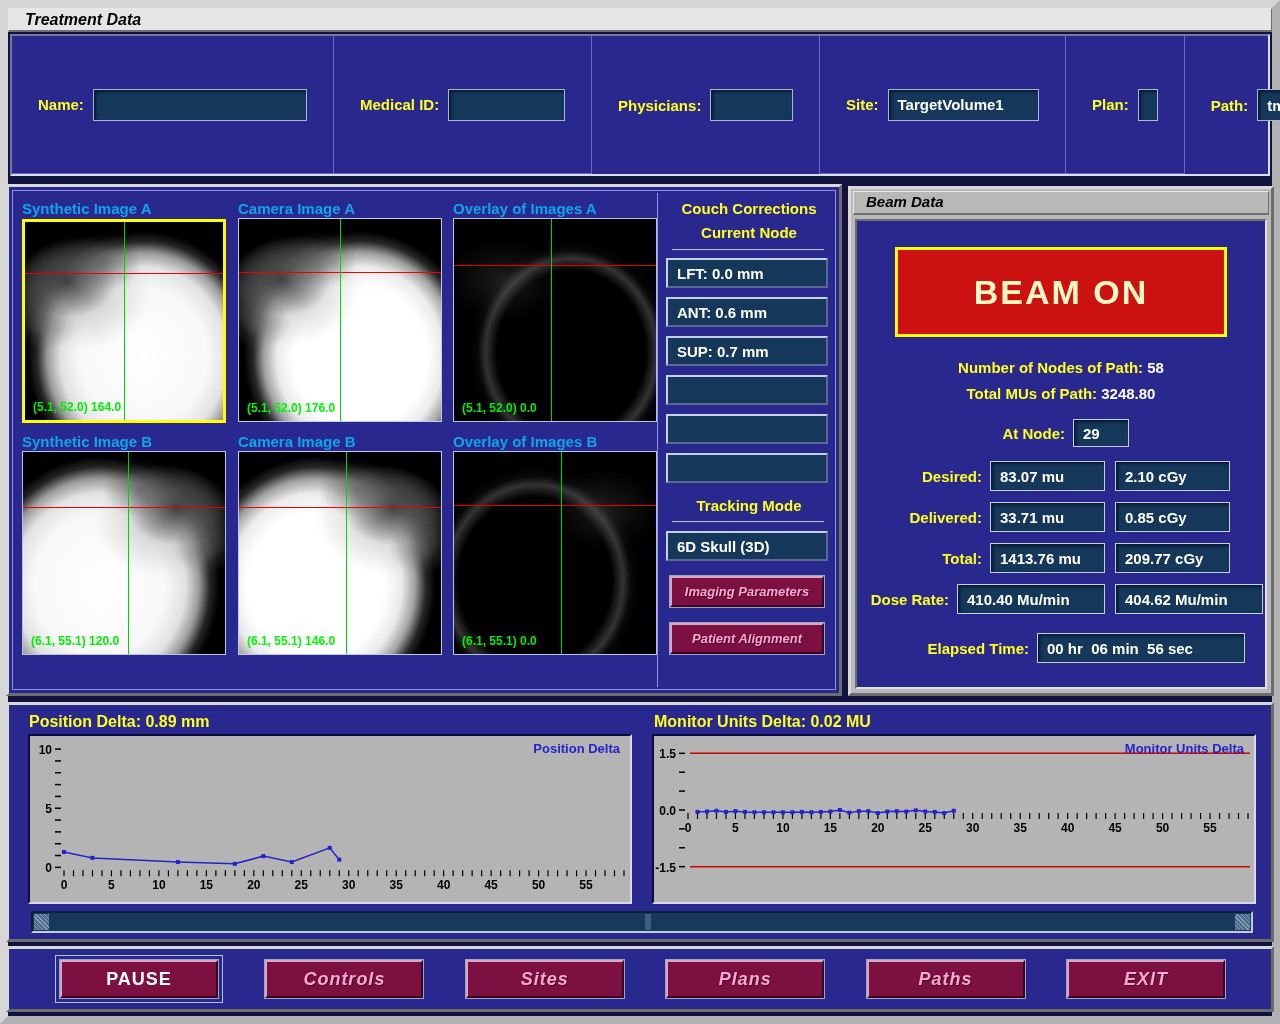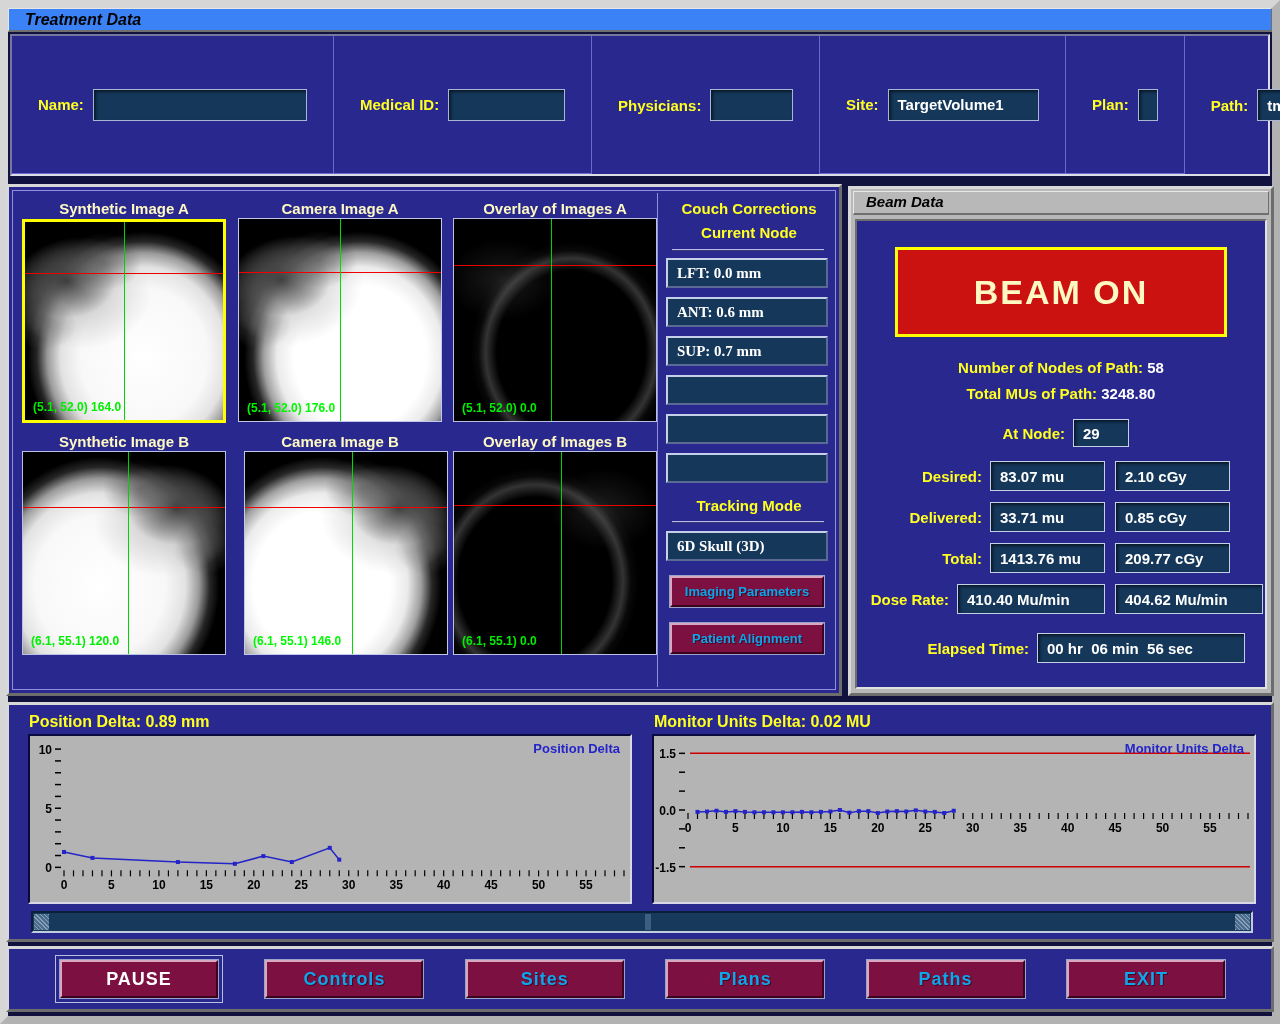--- a/index.html
+++ b/index.html
@@ -4,21 +4,21 @@
 <style>
   * { margin:0; padding:0; box-sizing:border-box; }
   html,body { width:1280px; height:1024px; background:#000; overflow:hidden;
     font-family:"Liberation Sans", sans-serif; }
   .screen { position:absolute; width:1280px; height:1024px; background:#12123f; }
   .frame { position:absolute; inset:0; border:8px solid #b2b2b2;
     border-top-color:#d6d6d6; border-left-color:#d6d6d6; }
 
   
   .titlebar { position:absolute; left:8px; top:8px; width:1264px; height:24px;
-    background:#3b82f6; border:1px solid #e6e6e6; border-bottom:2px solid #6f6f6f;
+    background:#e5e5e5; border:1px solid #e6e6e6; border-bottom:2px solid #6f6f6f;
     border-right-color:#6f6f6f; color:#000; font-weight:bold; font-style:italic;
     font-size:16px; line-height:21px; padding-left:16px; }
 
   
   .panel { position:absolute; background:#28288e; }
   .raised { border:3px solid; border-color:#d8d8d8 #6d6d6d #6d6d6d #d8d8d8; }
   .lbl { color:#ffff21; font-weight:bold; font-size:15px; white-space:pre; }
   .val { color:#fff; font-weight:bold; font-size:15px; white-space:pre; }
   .fieldbox { background:#14375a; border:1px solid #a9b6d6;
     box-shadow:inset 2px 2px 3px rgba(0,0,0,.55); height:32px;
@@ -33,22 +33,22 @@
     border-right:1px solid #6a6ace; border-bottom:1px solid #6a6ace; }
   .cell .lbl { margin-right:9px; }
   .cell .fieldbox { flex:1; }
   .cell.rlast { border-bottom:none; }
 
   
   .images-panel { left:6px; top:184px; width:836px; height:512px; }
   .inner-line { position:absolute; left:3px; top:3px; width:824px; height:500px;
     border:1px solid #8f8fdd; pointer-events:none; }
   .vsep { position:absolute; left:648px; top:6px; width:1px; height:494px; background:#8f8fdd; }
-  .img-title { position:absolute; width:204px; text-align:center;
-    color:#fef9c3; font-weight:bold; font-size:15px; }
+  .img-title { position:absolute; width:204px; 
+    color:#0ea5e9; font-weight:bold; font-size:15px; }
   .viewport { position:absolute; width:204px; height:204px; background:#000;
     border:1px solid #b9c1e4; overflow:hidden; }
   .viewport.selected { border:3px solid #ffff00; }
   .vline { position:absolute; top:0; bottom:0; width:1px; background:#00d400; }
   .hline { position:absolute; left:0; right:0; height:1px; background:#e80000; }
   .coords { position:absolute; left:8px; bottom:6px; color:#00ee00;
     font-weight:bold; font-size:12px; white-space:pre; }
   .xray-a { background:
     radial-gradient(ellipse 70px 52px at 21% 30%, rgba(45,45,45,.85), rgba(45,45,45,0) 70%),
     radial-gradient(ellipse 52px 40px at 40% 20%, rgba(80,80,80,.65), rgba(0,0,0,0) 72%),
@@ -73,21 +73,21 @@
     radial-gradient(ellipse 128px 140px at 40% 64%, rgba(0,0,0,0) 60%, rgba(160,160,160,.32) 69%, rgba(70,70,70,.12) 75%, rgba(0,0,0,0) 81%),
     #000; padding-left: 36px; }
 
   
   .couch-head { position:absolute; width:176px; left:652px; text-align:center;
     color:#ffff21; font-weight:bold; font-size:15px; }
   .underline { position:absolute; left:663px; width:152px; height:2px;
     background:#b7b7e8; border-bottom:1px solid #3a3a77; }
   .couchbox { position:absolute; left:657px; width:162px; height:30px;
     background:#14375a; border:2px solid; border-color:#c6cfe8 #5a6a94 #5a6a94 #c6cfe8;
-    display:flex; align-items:center; padding:0 9px;font-family:Liberation Serif, serif; }
+    display:flex; align-items:center; padding:0 9px; }
   .side-btn { position:absolute; left:661px; width:154px; height:31px;
     background:#7c1040; border:2px solid; border-color:#d8a8c0 #3c041c #3c041c #d8a8c0;
     outline:1px solid #9aa3cc; color:#fff; font-weight:bold; font-size:13px;
     display:flex; align-items:center; justify-content:center; cursor:pointer; }
 
   
   .beam-window { left:848px; top:186px; width:426px; height:510px;
     background:#b8b8b8; }
   .beam-titlebar { position:absolute; left:2px; top:2px; right:2px; height:24px;
     background:#b8b8b8; border:1px solid #e8e8e8;
@@ -120,21 +120,21 @@
 
   
   .buttons-panel { left:6px; top:946px; width:1268px; height:66px;
     display:flex; align-items:center; justify-content:space-between; padding:0 46px; }
   .focus-frame { border:1px solid #b8c0e0; padding:4px; }
   .btn { width:158px; height:38px; background:#7c1040; border:2px solid;
     border-color:#d8a8c0 #3c041c #3c041c #d8a8c0; outline:1px solid #9aa3cc;
     color:#fff; font-weight:bold; font-size:18px; letter-spacing:1px;
     display:flex; align-items:center; justify-content:center; cursor:pointer;
     font-family:"Liberation Sans",sans-serif; }
-  .btn.disabled, .side-btn.disabled { color:#0ea5e9; text-shadow:1px 1px 0 rgba(60,0,25,.8); }
+  .btn.disabled, .side-btn.disabled { color:#f9a8d4; text-shadow:1px 1px 0 rgba(60,0,25,.8);font-style:italic; }
 </style>
 </head>
 <body>
 
 <div class="screen">
   <div class="frame"></div>
   <div class="titlebar">Treatment Data</div>
 
   <div class="panel fields-panel">
     <div class="col1" style="display:contents">
@@ -220,21 +220,21 @@
 
     <div class="img-title" style="left:13px; top:246px">Synthetic Image B</div>
     <div class="img-title" style="left:229px;top:246px">Camera Image B</div>
     <div class="img-title" style="left:444px;top:246px">Overlay of Images B</div>
 
     <div class="viewport xray-b" style="left:13px;top:264px">
       <div class="hline" style="top:27%"></div>
       <div class="vline" style="left:52%"></div>
       <div class="coords">(6.1, 55.1) 120.0</div>
     </div>
-    <div class="viewport xray-b cam" style="left:235px;top:264px">
+    <div class="viewport xray-b cam" style="left:229px;top:264px">
       <div class="hline" style="top:27%"></div>
       <div class="vline" style="left:53%"></div>
       <div class="coords">(6.1, 55.1) 146.0</div>
     </div>
     <div class="viewport ovl-b" style="left:444px;top:264px">
       <div class="hline" style="top:26%"></div>
       <div class="vline" style="left:53%"></div>
       <div class="coords">(6.1, 55.1) 0.0</div>
     </div>
 

